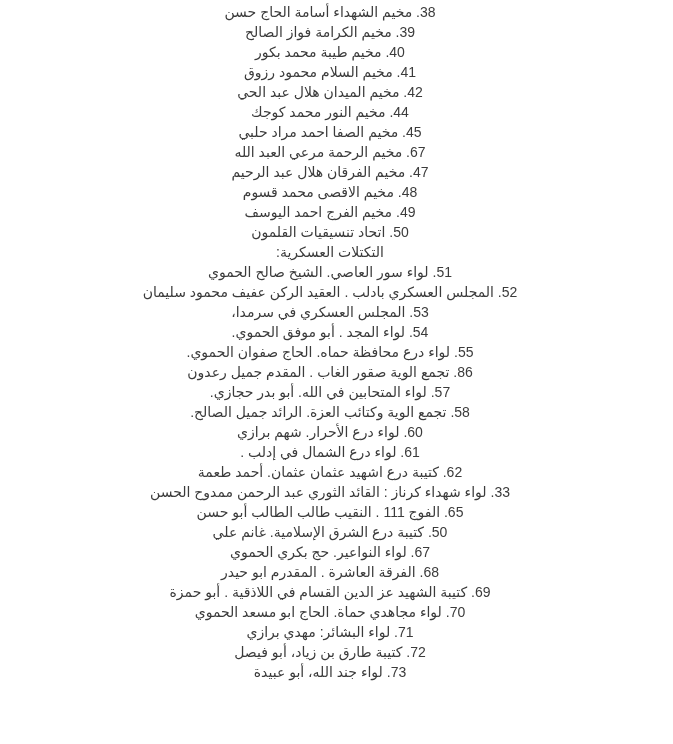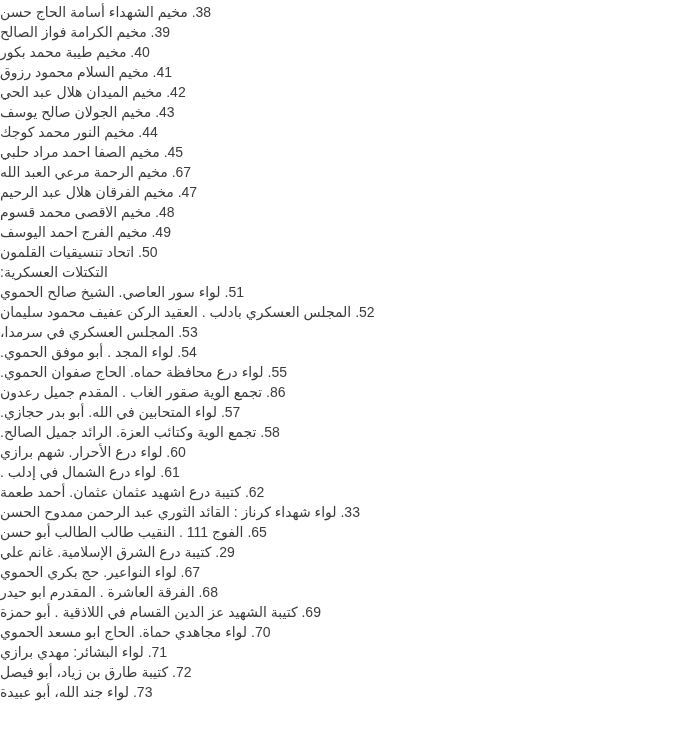--- a/index.html
+++ b/index.html
@@ -10,21 +10,21 @@
   body {
     width: 673px;
     height: 744px;
     overflow: hidden;
   }
   .doc {
     box-sizing: border-box;
     width: 673px;
     height: 744px;
     direction: rtl;
-    text-align: left;
+    text-align: center;
     padding: 2px 13px 0 0;
     font-family: "Liberation Sans", "DejaVu Sans", sans-serif;
     font-size: 14px;
     line-height: 20px;
     color: #3b3b3b;
     unicode-bidi: embed;
   }
   .line {
     height: 20px;
     white-space: nowrap;
@@ -32,21 +32,20 @@
 </style>
 </head>
 <body>
 
 <div class="doc" dir="rtl">
   <div class="line">38. مخيم الشهداء أسامة الحاج حسن</div>
   <div class="line">39. مخيم الكرامة فواز الصالح</div>
   <div class="line">40. مخيم طيبة محمد بكور</div>
   <div class="line">41. مخيم السلام محمود رزوق</div>
   <div class="line">42. مخيم الميدان هلال عبد الحي</div>
-  <div class="line">43. مخيم الجولان صالح يوسف</div>
   <div class="line">44. مخيم النور محمد كوجك</div>
   <div class="line">45. مخيم الصفا احمد مراد حلبي</div>
   <div class="line">67. مخيم الرحمة مرعي العبد الله</div>
   <div class="line">47. مخيم الفرقان هلال عبد الرحيم</div>
   <div class="line">48. مخيم الاقصى محمد قسوم</div>
   <div class="line">49. مخيم الفرج احمد اليوسف</div>
   <div class="line">50. اتحاد تنسيقيات القلمون</div>
   <div class="line">التكتلات العسكرية:</div>
   <div class="line">51. لواء سور العاصي. الشيخ صالح الحموي</div>
   <div class="line">52. المجلس العسكري بادلب . العقيد الركن عفيف محمود سليمان</div>
@@ -54,21 +53,21 @@
   <div class="line">54. لواء المجد . أبو موفق الحموي.</div>
   <div class="line">55. لواء درع محافظة حماه. الحاج صفوان الحموي.</div>
   <div class="line">86. تجمع الوية صقور الغاب . المقدم جميل رعدون</div>
   <div class="line">57. لواء المتحابين في الله. أبو بدر حجازي.</div>
   <div class="line">58. تجمع الوية وكتائب العزة. الرائد جميل الصالح.</div>
   <div class="line">60. لواء درع الأحرار. شهم برازي</div>
   <div class="line">61. لواء درع الشمال في إدلب .</div>
   <div class="line">62. كتيبة درع اشهيد عثمان عثمان. أحمد طعمة</div>
   <div class="line">33. لواء شهداء كرناز : القائد الثوري عبد الرحمن ممدوح الحسن</div>
   <div class="line">65. الفوج 111 . النقيب طالب الطالب أبو حسن</div>
-  <div class="line">29. كتيبة درع الشرق الإسلامية. غانم علي</div>
+  <div class="line">50. كتيبة درع الشرق الإسلامية. غانم علي</div>
   <div class="line">67. لواء النواعير. حج بكري الحموي</div>
   <div class="line">68. الفرقة العاشرة . المقدرم ابو حيدر</div>
   <div class="line">69. كتيبة الشهيد عز الدين القسام في اللاذقية . أبو حمزة</div>
   <div class="line">70. لواء مجاهدي حماة. الحاج ابو مسعد الحموي</div>
   <div class="line">71. لواء البشائر: مهدي برازي</div>
   <div class="line">72. كتيبة طارق بن زياد، أبو فيصل</div>
   <div class="line">73. لواء جند الله، أبو عبيدة</div>
 </div>
 
 </body></html>

